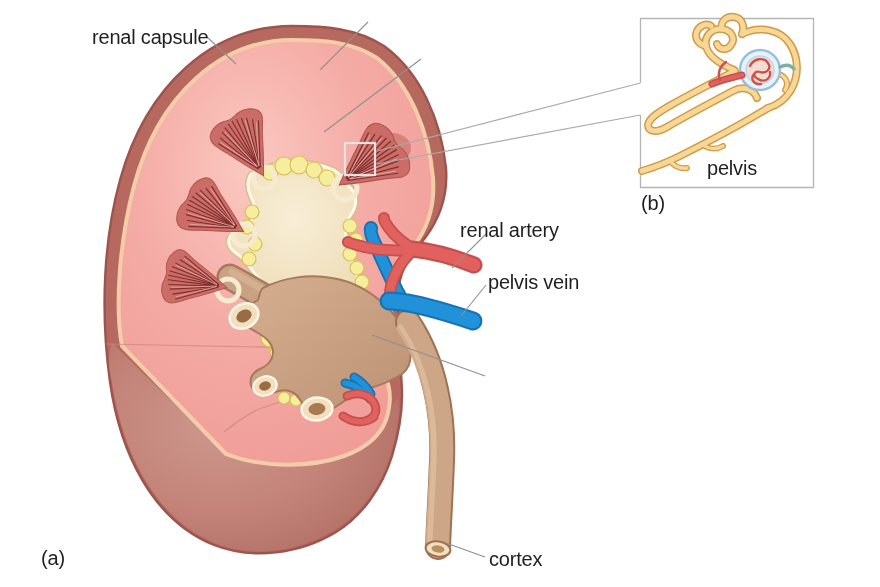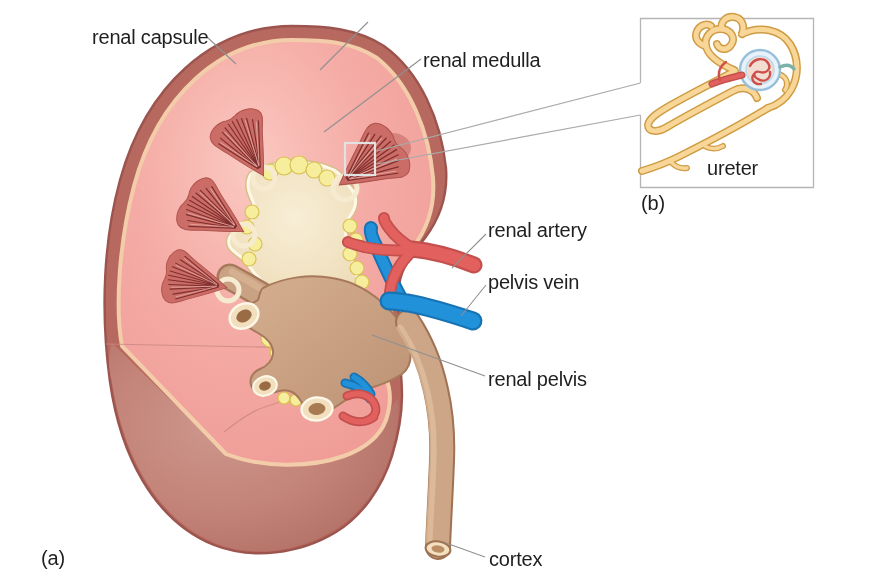--- a/index.html
+++ b/index.html
@@ -270,22 +270,20 @@
                C 764 83, 771 79, 770 72 M 754 74 C 750 79, 754 85, 761 84" stroke="#ce4f4c" stroke-width="2.3" fill="none" stroke-linecap="round"></path>
       <path d="M 712 84 C 724 79, 734 77, 742 75" stroke="#c4504e" stroke-width="7" stroke-linecap="round" fill="none"></path>
       <path d="M 712 84 C 724 79, 734 77, 742 75" stroke="#e2615e" stroke-width="4.2" stroke-linecap="round" fill="none"></path>
       <path d="M 720 80 C 717 73, 720 66, 726 62" stroke="#ce4f4c" stroke-width="2.4" stroke-linecap="round" fill="none"></path>
       <path d="M 780 67 C 786 64, 791 65, 794 69" stroke="#7ab2a9" stroke-width="3.4" stroke-linecap="round" fill="none"></path>
     </g>
   </g>
 </svg>
 
 <div class="lbl" style="left:92px;  top:26px">renal capsule</div>
-<div class="lbl" style="left:423px; top:49px">renal medulla</div>
-<div class="lbl" style="left:488px; top:219px">renal artery</div>
+<div class="lbl" style="left:460px; top:219px">renal artery</div>
 <div class="lbl" style="left:488px; top:271px">pelvis vein</div>
-<div class="lbl" style="left:488px; top:368px">renal pelvis</div>
 <div class="lbl" style="left:489px; top:548px">cortex</div>
-<div class="lbl" style="left:707px; top:157px">ureter</div>
+<div class="lbl" style="left:707px; top:157px">pelvis</div>
 <div class="lbl tag" style="left:41px;  top:547px">(a)</div>
 <div class="lbl tag" style="left:641px; top:192px">(b)</div>
 
 </div>
 
 </body></html>

